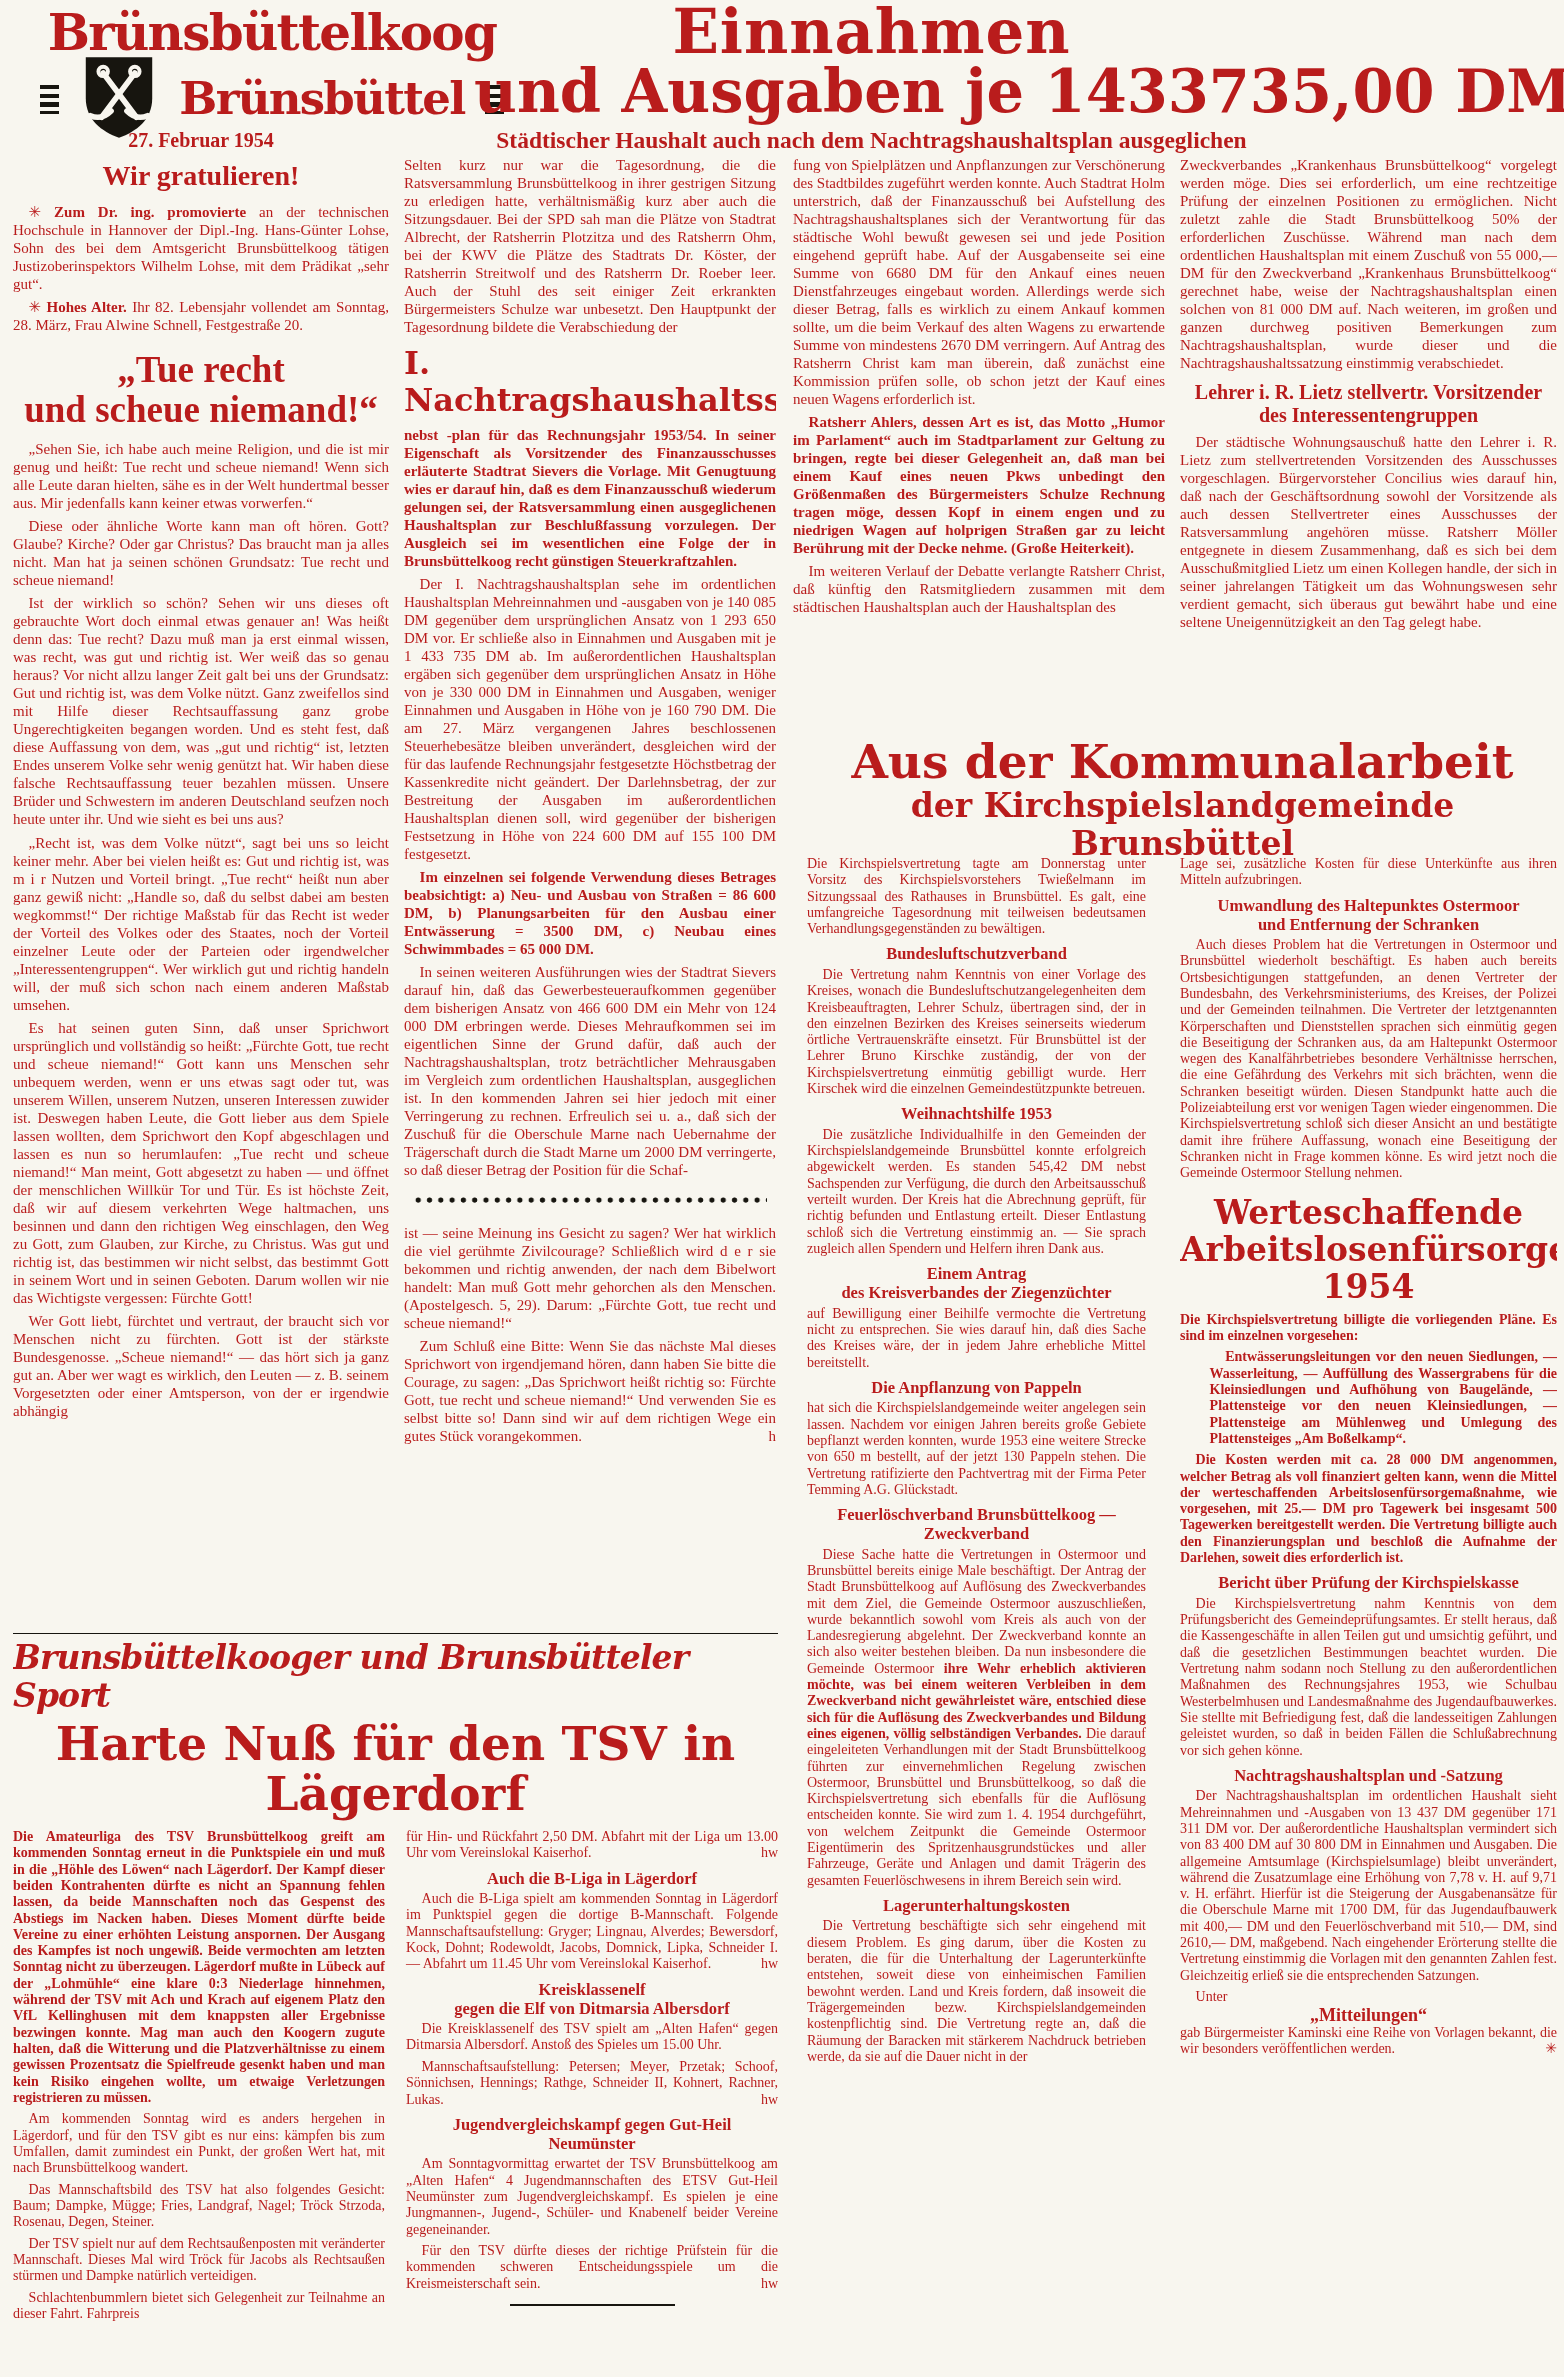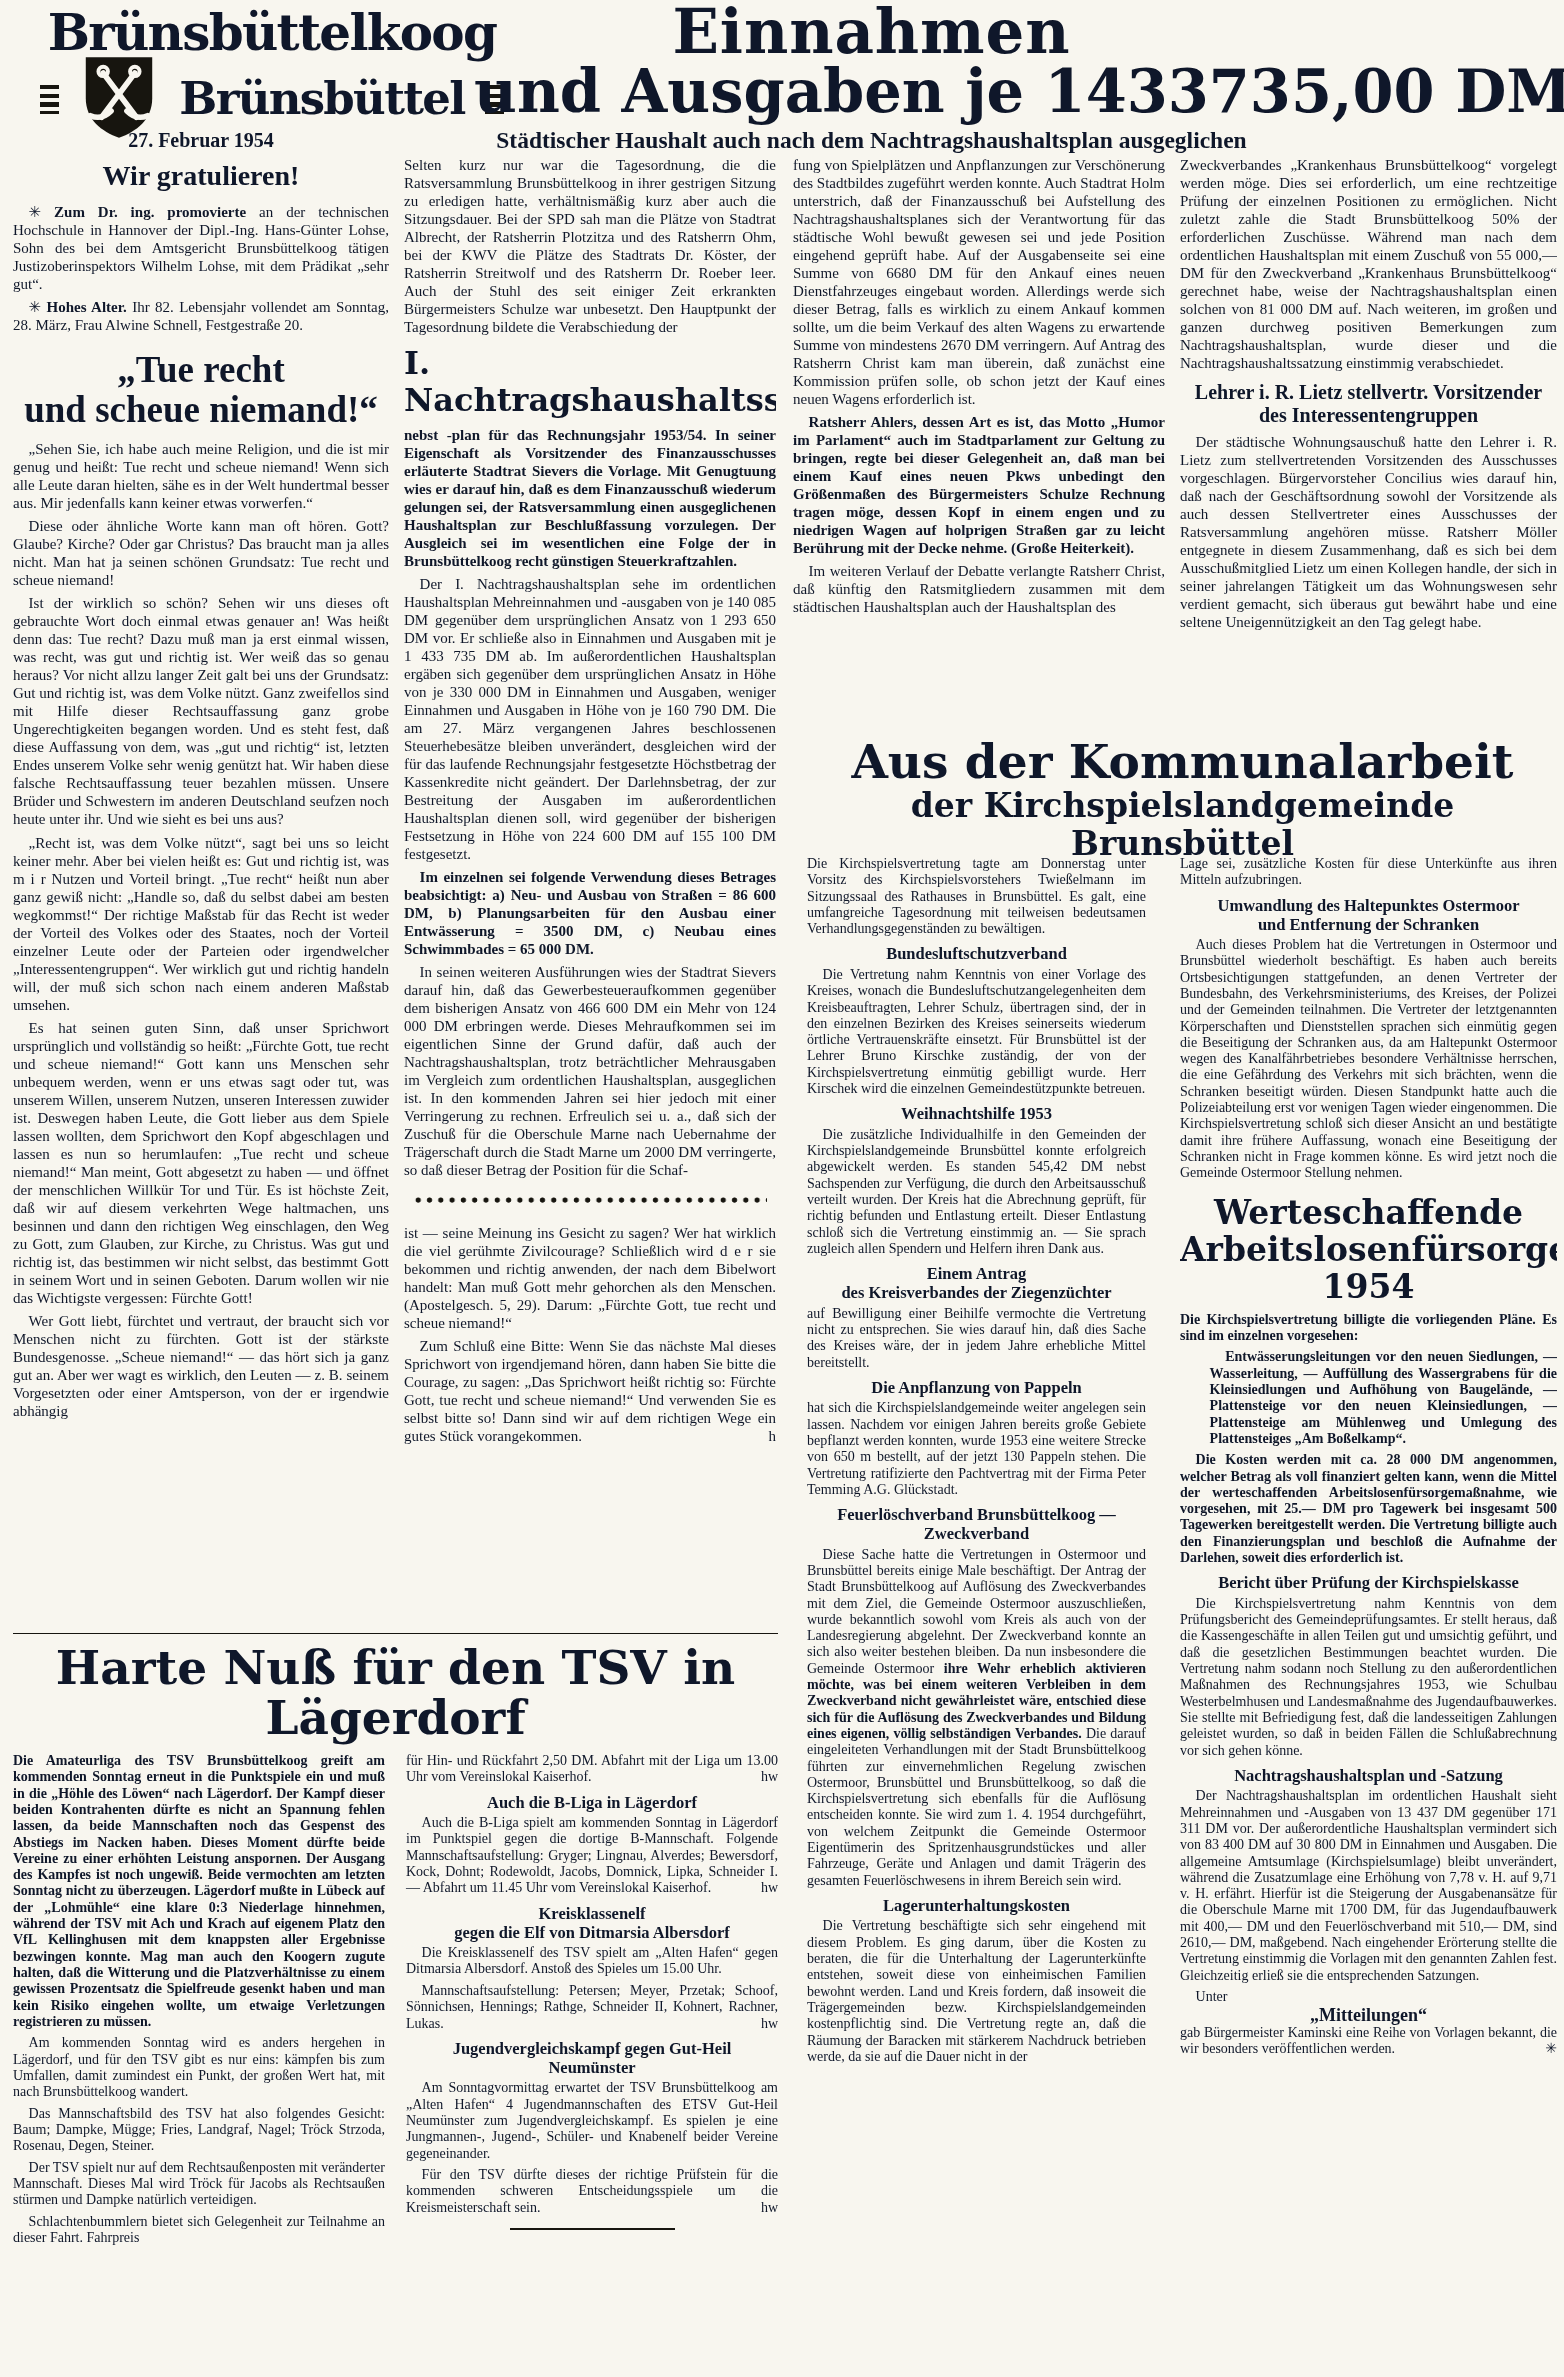--- a/index.html
+++ b/index.html
@@ -1,16 +1,16 @@
 <!DOCTYPE html>
 <html style="font-size:14px"><head>
 <meta charset="utf-8">
 <style>
   html,body{margin:0;padding:0;background:#6b6b6b;}
-  .page{position:relative;width:1565px;height:2377px;background:#f8f6ef;color:#0f172a;
+  .page{position:relative;width:1565px;height:2377px;background:#f8f6ef;color:#b91c1c;
         font-family:"Liberation Serif",serif;overflow:hidden;margin:0 auto;}
   
   .colblock{position:absolute;text-align:justify;overflow:hidden;}
   .body-lg{font-size:15px;line-height:18px;}
   .body-md{font-size:14px;line-height:16.3px;}
   p.para{margin:0 0 5.2px 0;text-indent:15.6px;}
   p.nofirst{text-indent:0;}
   .b{font-weight:bold;}
   .sig{float:right;font-weight:normal;padding-left:8.7px;}
   .sub{font-weight:bold;text-align:center;margin:7px 0 3.5px 0;font-size:16.5px;line-height:19px;}
@@ -181,20 +181,21 @@
     <div class="sub">Bericht über Prüfung der Kirchspielskasse</div>
     <p class="para">Die Kirchspielsvertretung nahm Kenntnis von dem Prüfungsbericht des Gemeindeprüfungsamtes. Er stellt heraus, daß die Kassengeschäfte in allen Teilen gut und umsichtig geführt, und daß die gesetzlichen Bestimmungen beachtet wurden. Die Vertretung nahm sodann noch Stellung zu den außerordentlichen Maßnahmen des Rechnungsjahres 1953, wie Schulbau Westerbelmhusen und Landesmaßnahme des Jugendaufbauwerkes. Sie stellte mit Befriedigung fest, daß die landesseitigen Zahlungen geleistet wurden, so daß in beiden Fällen die Schlußabrechnung vor sich gehen könne.</p>
     <div class="sub">Nachtragshaushaltsplan und -Satzung</div>
     <p class="para">Der Nachtragshaushaltsplan im ordentlichen Haushalt sieht Mehreinnahmen und -Ausgaben von 13 437 DM gegenüber 171 311 DM vor. Der außerordentliche Haushaltsplan vermindert sich von 83 400 DM auf 30 800 DM in Einnahmen und Ausgaben. Die allgemeine Amtsumlage (Kirchspielsumlage) bleibt unverändert, während die Zusatzumlage eine Erhöhung von 7,78 v. H. auf 9,71 v. H. erfährt. Hierfür ist die Steigerung der Ausgabenansätze für die Oberschule Marne mit 1700 DM, für das Jugendaufbauwerk mit 400,— DM und den Feuerlöschverband mit 510,— DM, sind 2610,— DM, maßgebend. Nach eingehender Erörterung stellte die Vertretung einstimmig die Vorlagen mit den genannten Zahlen fest. Gleichzeitig erließ sie die entsprechenden Satzungen.</p>
     <p class="unter">Unter</p>
     <div class="mitt-head">„Mitteilungen“</div>
     <p class="para nofirst"><span>gab Bürgermeister Kaminski eine Reihe von Vorlagen bekannt, die wir besonders veröffentlichen werden.</span><span class="sig">✳</span></p>
   </div>
 
   <div id="sport" class="colblock">
+    <div class="sport-kicker">Brunsbüttelkooger und Brunsbütteler Sport</div>
     <div class="sport-headline">Harte Nuß für den TSV in Lägerdorf</div>
     <div class="sport-cols body-md">
       <p class="para b nofirst">Die Amateurliga des TSV Brunsbüttelkoog greift am kommenden Sonntag erneut in die Punktspiele ein und muß in die „Höhle des Löwen“ nach Lägerdorf. Der Kampf dieser beiden Kontrahenten dürfte es nicht an Spannung fehlen lassen, da beide Mannschaften noch das Gespenst des Abstiegs im Nacken haben. Dieses Moment dürfte beide Vereine zu einer erhöhten Leistung anspornen. Der Ausgang des Kampfes ist noch ungewiß. Beide vermochten am letzten Sonntag nicht zu überzeugen. Lägerdorf mußte in Lübeck auf der „Lohmühle“ eine klare 0:3 Niederlage hinnehmen, während der TSV mit Ach und Krach auf eigenem Platz den VfL Kellinghusen mit dem knappsten aller Ergebnisse bezwingen konnte. Mag man auch den Koogern zugute halten, daß die Witterung und die Platzverhältnisse zu einem gewissen Prozentsatz die Spielfreude gesenkt haben und man kein Risiko eingehen wollte, um etwaige Verletzungen registrieren zu müssen.</p>
       <p class="para">Am kommenden Sonntag wird es anders hergehen in Lägerdorf, und für den TSV gibt es nur eins: kämpfen bis zum Umfallen, damit zumindest ein Punkt, der großen Wert hat, mit nach Brunsbüttelkoog wandert.</p>
       <p class="para">Das Mannschaftsbild des TSV hat also folgendes Gesicht: Baum; Dampke, Mügge; Fries, Landgraf, Nagel; Tröck Strzoda, Rosenau, Degen, Steiner.</p>
       <p class="para">Der TSV spielt nur auf dem Rechtsaußenposten mit veränderter Mannschaft. Dieses Mal wird Tröck für Jacobs als Rechtsaußen stürmen und Dampke natürlich verteidigen.</p>
       <p class="para">Schlachtenbummlern bietet sich Gelegenheit zur Teilnahme an dieser Fahrt. Fahrpreis</p>
       <p class="para nofirst"><span>für Hin- und Rückfahrt 2,50 DM. Abfahrt mit der Liga um 13.00 Uhr vom Vereinslokal Kaiserhof.</span><span class="sig">hw</span></p>
       <div class="sub">Auch die B-Liga in Lägerdorf</div>
       <p class="para"><span>Auch die B-Liga spielt am kommenden Sonntag in Lägerdorf im Punktspiel gegen die dortige B-Mannschaft. Folgende Mannschaftsaufstellung: Gryger; Lingnau, Alverdes; Bewersdorf, Kock, Dohnt; Rodewoldt, Jacobs, Domnick, Lipka, Schneider I. — Abfahrt um 11.45 Uhr vom Vereinslokal Kaiserhof.</span><span class="sig">hw</span></p>

